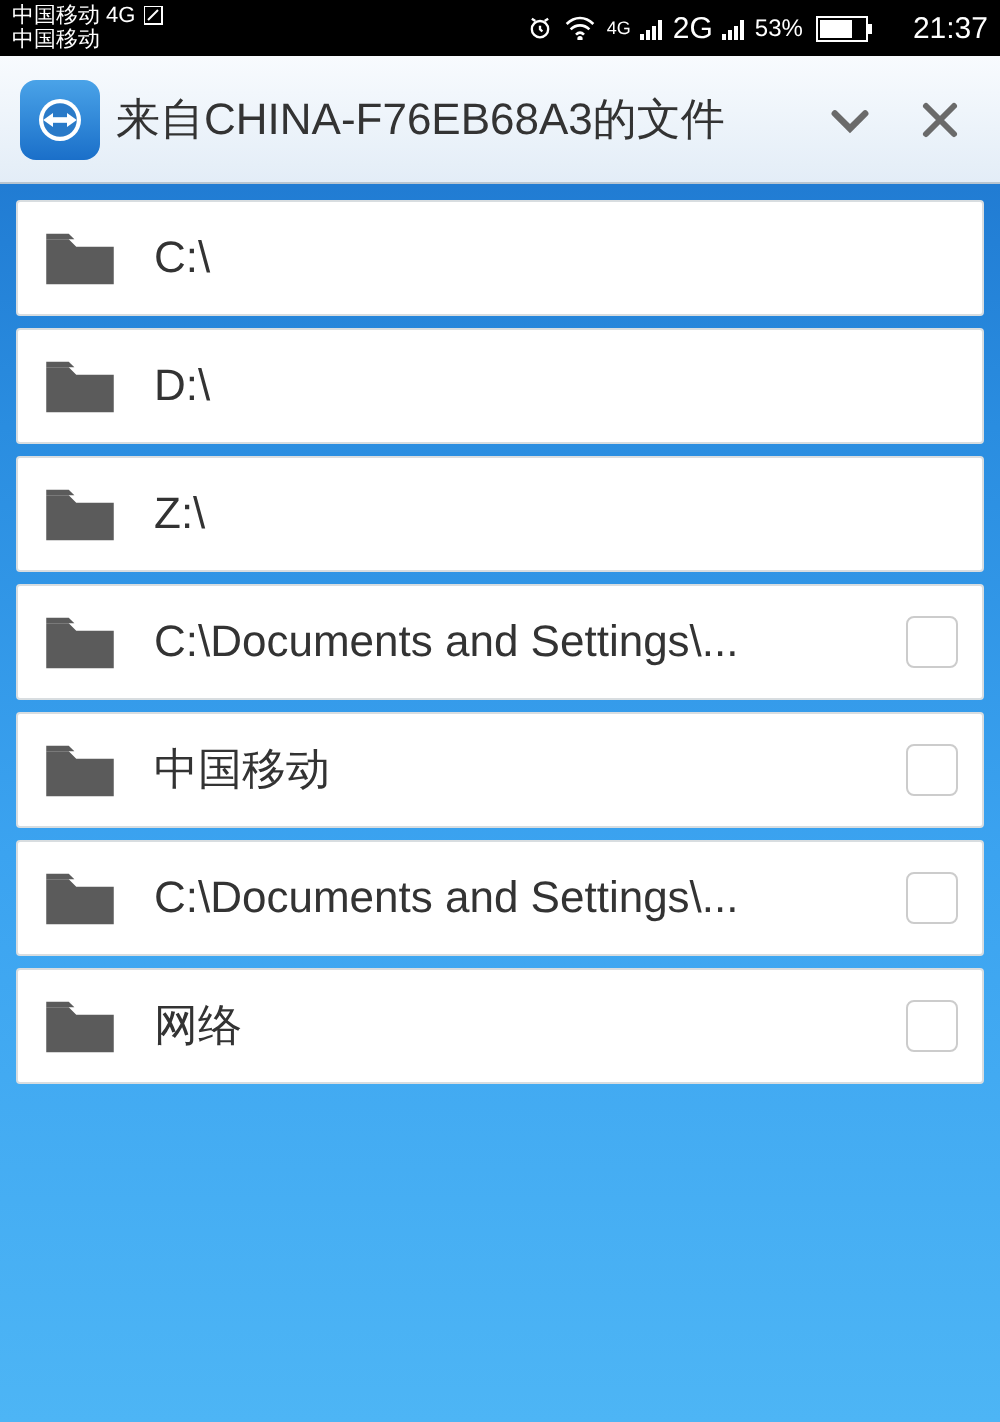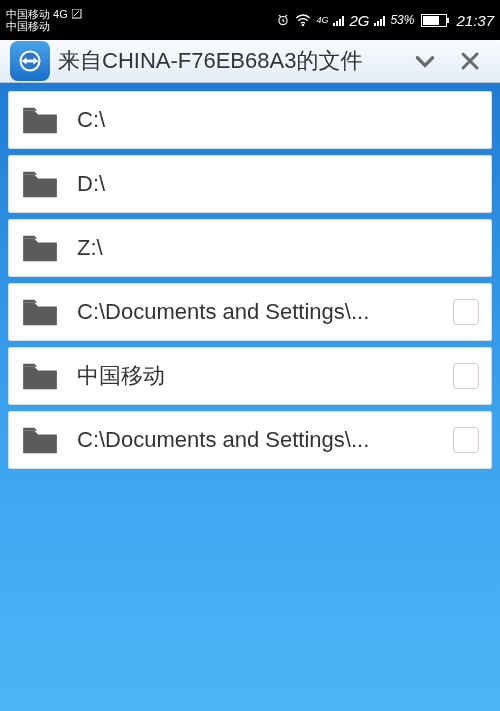--- a/index.html
+++ b/index.html
@@ -3,44 +3,44 @@
 <meta charset="utf-8">
 <style>
   * { margin: 0; padding: 0; box-sizing: border-box; }
   html, body { width: 500px; height: 711px; font-family: Arial, "Microsoft YaHei", sans-serif; }
   body {
     background: linear-gradient(to bottom, #1a6fc9 0%, #2a8de0 30%, #3ba3f0 60%, #4db5f5 100%);
     display: flex;
     flex-direction: column;
   }
   .status-bar {
-    height: 40px;
+    height: 28px;
     background: #000;
     color: #fff;
     display: flex;
     align-items: center;
     font-size: 11px;
     padding: 0 6px;
     justify-content: space-between;
   }
   .status-left { display: flex; flex-direction: column; line-height: 12px; }
   .status-left .row1 { display: flex; align-items: center; gap: 4px; }
-  .status-right { display: flex; align-items: center; gap: 5px; font-size: 12px; font-style: italic; }
+  .status-right { display: flex; align-items: center; gap: 5px; font-size: 12px; }
   .battery-box {
     display: inline-block; width: 26px; height: 13px; border: 1px solid #fff;
     position: relative; margin-left: 2px;
   }
   .battery-box::after { content:""; position:absolute; right:-3px; top:3px; width:2px; height:5px; background:#fff;}
   .battery-fill { position:absolute; left:1px; top:1px; bottom:1px; width:65%; background:#fff; }
   .sig-bars { display:inline-flex; align-items:flex-end; gap:1px; height:12px;}
   .sig-bars span { width:2px; background:#fff; display:inline-block;}
   .sig-bars .b1{height:3px}.sig-bars .b2{height:5px}.sig-bars .b3{height:7px}.sig-bars .b4{height:10px}
 
   .header {
-    height: 43px;
+    height: 64px;
     background: linear-gradient(to bottom, #f8fbfe, #e3edf7);
     border-bottom: 1px solid #b8c5d0;
     display: flex;
     align-items: center;
     padding: 0 10px;
     gap: 8px;
   }
   .tv-logo {
     width: 40px; height: 40px;
     border-radius: 8px;
@@ -130,21 +130,21 @@
     <span class="sig-bars">
         <span class="b1"></span>
         <span class="b2"></span>
         <span class="b3"></span>
         <span class="b4"></span>
       </span>
     <span>53%</span>
     <span class="battery-box">
         <span class="battery-fill"></span>
       </span>
-    <span style="font-size:15px;margin-left:4px">21:37</span>
+    <span style="font-size:15px;margin-left:17px">21:37</span>
   </div>
 </div>
 
 <div class="header">
   <div class="tv-logo">
     <svg viewBox="0 0 40 40">
         <circle cx="20" cy="20" r="15" fill="#fff"></circle>
         <circle cx="20" cy="20" r="12" fill="#2a7ac8"></circle>
         <polygon points="8,20 15,15 15,25" fill="#fff"></polygon>
         <polygon points="32,20 25,15 25,25" fill="#fff"></polygon>
@@ -203,13 +203,21 @@
       <div class="checkbox"></div>
     </div>
     <div class="list-item">
       <svg class="folder-icon" viewBox="0 0 40 32">
         <path fill="#5b5b5b" d="M2 6 h12 l4 4 h20 v20 h-36 z"></path>
         <path fill="#5b5b5b" d="M2 3 h12 l3 3 h-15 z"></path>
       </svg>
       <div class="item-label">C:\Documents and Settings\...</div>
       <div class="checkbox"></div>
     </div>
+    <div class="list-item">
+      <svg class="folder-icon" viewBox="0 0 40 32">
+        <path fill="#5b5b5b" d="M2 6 h12 l4 4 h20 v20 h-36 z"></path>
+        <path fill="#5b5b5b" d="M2 3 h12 l3 3 h-15 z"></path>
+      </svg>
+      <div class="item-label">网络</div>
+      <div class="checkbox"></div>
+    </div>
   </div>
 
 </body></html>

